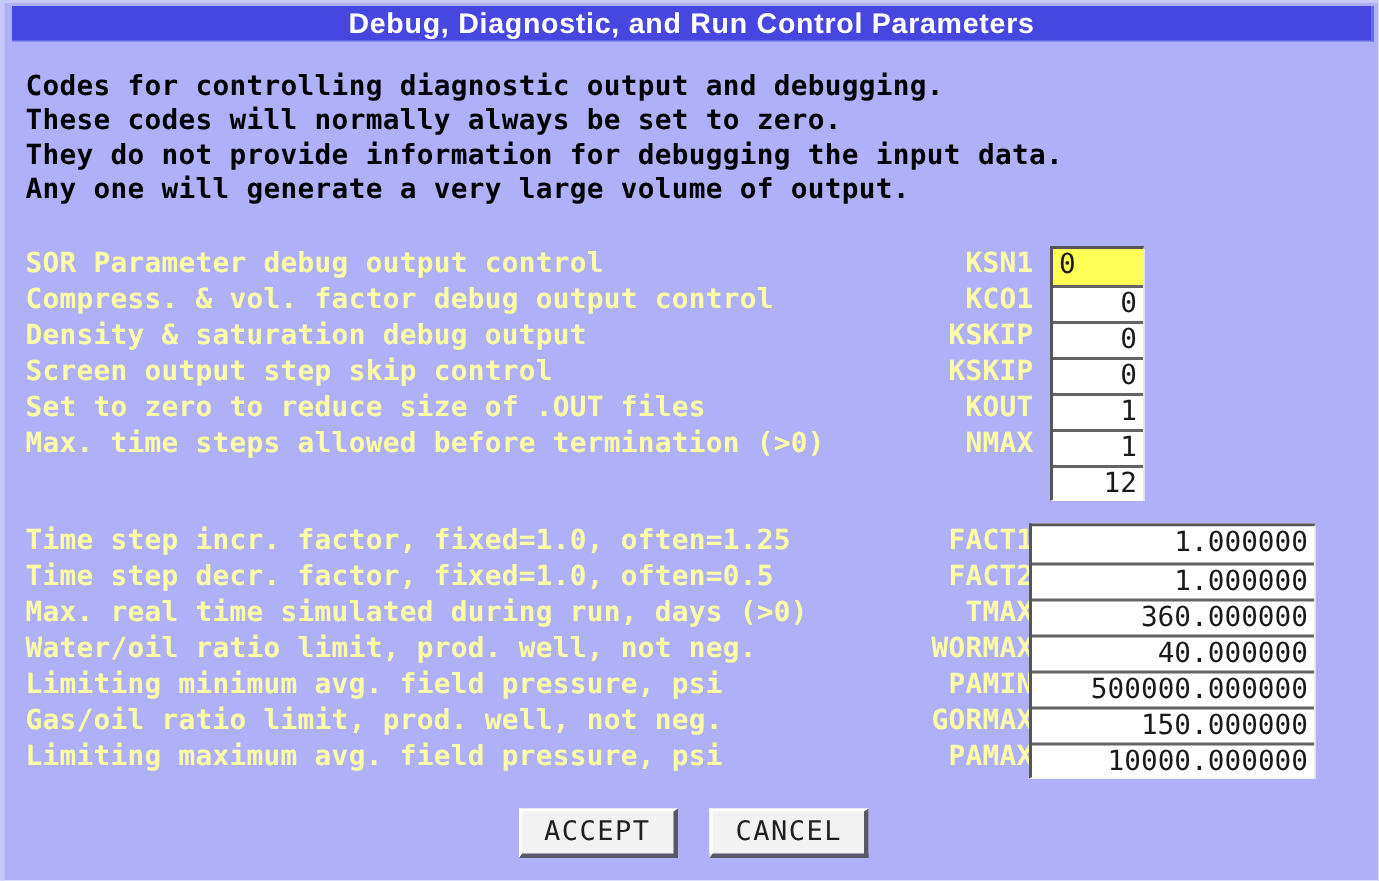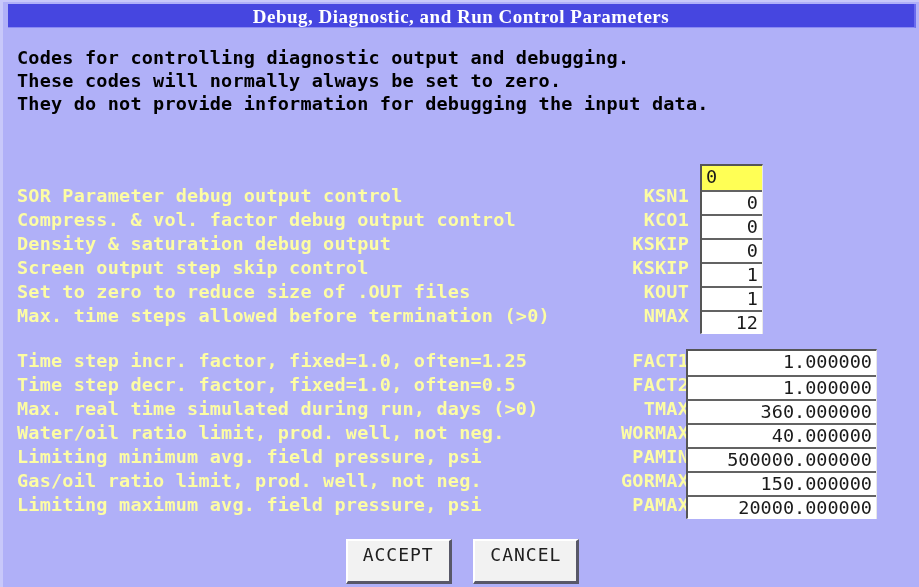--- a/index.html
+++ b/index.html
@@ -37,21 +37,21 @@
   #titlebar .title-text {
     position: absolute;
     left: 0;
     right: 0;
     top: 2px;
     text-align: center;
     color: #ffffff;
     font-size: 19px;
     font-weight: bold;
     letter-spacing: 0.5px;
-    font-family: Liberation Serif, serif;
+    font-family: Liberation Sans, sans-serif;
     white-space: nowrap;
   }
 
   
   #intro {
     position: absolute;
     left: 14px;
     top: 44px;
     width: 880px;
   }
@@ -152,21 +152,21 @@
     position: absolute;
     left: 0;
     top: 537px;
     width: 919px;
     text-align: center;
   }
   .btn {
     display: inline-block;
     box-sizing: border-box;
     min-width: 106px;
-    padding: 3px 10px 16px 10px;
+    padding: 3px 10px 4px 10px;
     margin: 0 6px;
     background: #f2f2f2;
     color: #202020;
     font-size: 18px;
     font-family: "DejaVu Sans Mono", "Liberation Mono", monospace;
     text-align: center;
     letter-spacing: 1px;
     border-top: 2px solid #ffffff;
     border-left: 2px solid #ffffff;
     border-right: 3px solid #585868;
@@ -181,23 +181,24 @@
 <div id="app">
 
   <div id="titlebar">
     <div class="title-text">Debug, Diagnostic, and Run Control Parameters</div>
   </div>
 
   <div id="intro">
     <div class="line">Codes for controlling diagnostic output and debugging.</div>
     <div class="line">These codes will normally always be set to zero.</div>
     <div class="line">They do not provide information for debugging the input data.</div>
-  </div>
-
-  <div class="label-col" id="labels1" style="top:162px;margin-top:20px;">
+    <div class="line">Any one will generate a very large volume of output.</div>
+  </div>
+
+  <div class="label-col" id="labels1" style="top:162px;">
     <div class="param-row">
       <span class="param-desc">SOR Parameter debug output control</span>
       <span class="param-code">KSN1</span>
     </div>
     <div class="param-row">
       <span class="param-desc">Compress. &amp; vol. factor debug output control</span>
       <span class="param-code">KCO1</span>
     </div>
     <div class="param-row">
       <span class="param-desc">Density &amp; saturation debug output</span>
@@ -258,21 +259,21 @@
     </div>
   </div>
 
   <div class="field-group" id="group2">
     <div class="field">1.000000</div>
     <div class="field">1.000000</div>
     <div class="field">360.000000</div>
     <div class="field">40.000000</div>
     <div class="field">500000.000000</div>
     <div class="field">150.000000</div>
-    <div class="field">20000.000000</div>
+    <div class="field">10000.000000</div>
   </div>
 
   <div id="buttonbar">
     <span class="btn">ACCEPT</span>
     <span class="btn">CANCEL</span>
   </div>
 
 </div>
 
 </body></html>

